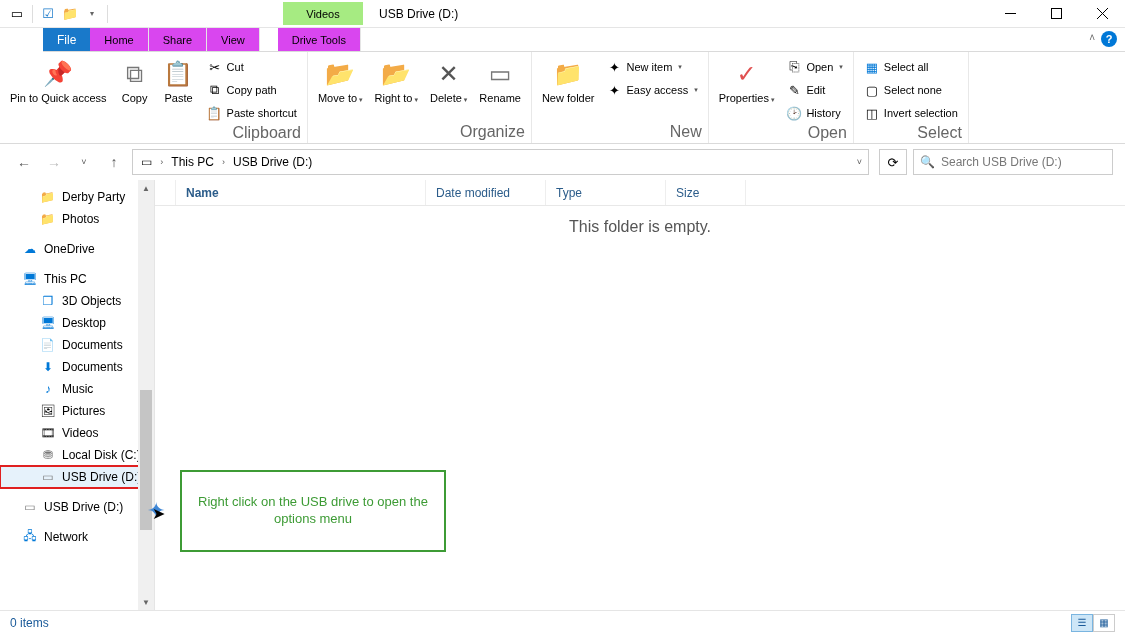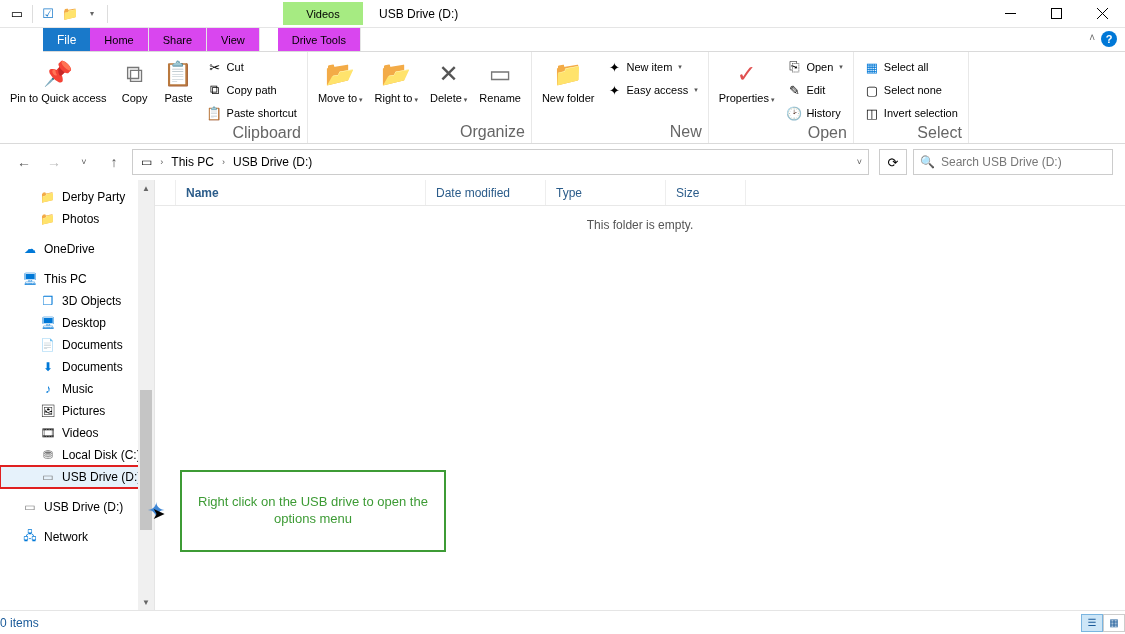--- a/index.html
+++ b/index.html
@@ -57,28 +57,28 @@
   .tree-item.highlight { outline: 2px solid #e02020; outline-offset: -1px; background: #e6f2fb; }
   .tree-spacer { height: 8px; }
   .tree-scroll { position: absolute; right: 0; top: 0; bottom: 0; width: 16px; background: #f0f0f0; }
   .tree-scroll .thumb { position: absolute; left: 2px; right: 2px; top: 210px; height: 140px; background: #c5c5c5; }
   .tree-scroll .arr { position:absolute; left:0; right:0; height:16px; display:flex; align-items:center; justify-content:center; font-size:8px; color:#666;}
   .tree-scroll .arr.up{top:0;} .tree-scroll .arr.dn{bottom:0;}
 
   .content { flex: 1; position: relative; }
   .colhead { display: flex; height: 26px; border-bottom: 1px solid #e8e8e8; align-items: center; font-size: 12px; color: #2b5c8a; }
   .colhead .col { padding: 0 10px; border-right: 1px solid #eee; height: 100%; display: flex; align-items: center; }
-  .empty-msg { text-align: center; color: #555; font-size: 12px; padding-top: 12px; }
+  .empty-msg { text-align: center; color: #555; font-size: 16px; padding-top: 12px; }
 
   .callout { position: absolute; left: 180px; top: 470px; width: 266px; height: 82px; border: 2px solid #3d9b35; background: #fff; display: flex; align-items: center; justify-content: center; text-align: center; color: #3d9b35; font-size: 13px; padding: 8px 14px; line-height: 1.3; }
   .cursor-star { position: absolute; left: 147px; top: 498px; color: #3f87d6; font-size: 22px; }
   .cursor-arrow { position: absolute; left: 152px; top: 504px; font-size: 16px; color: #000; }
 
   
-  .statusbar { position: absolute; bottom: 0; left: 0; right: 0; height: 24px; border-top: 1px solid #e5e5e5; display: flex; align-items: center; padding: 0 0; font-size: 12px; color: #1a5a99; }
+  .statusbar { position: absolute; bottom: 0; left: 0; right: 0; height: 24px; border-top: 1px solid #e5e5e5; display: flex; align-items: center; padding: 0 10px; font-size: 12px; color: #1a5a99; }
   .view-toggles { margin-left: auto; display: flex; gap: 0; }
   .vt { width: 22px; height: 18px; border: 1px solid #ccc; display: flex; align-items: center; justify-content: center; font-size: 10px; }
   .vt.active { background: #cde6f7; border-color: #7ab5e0; }
 
   .folder-ic { color: #f8c94a; }
   .blue-ic { color: #0078d7; }
   .gray-ic { color: #777; }
 </style>
 </head>
 <body>

